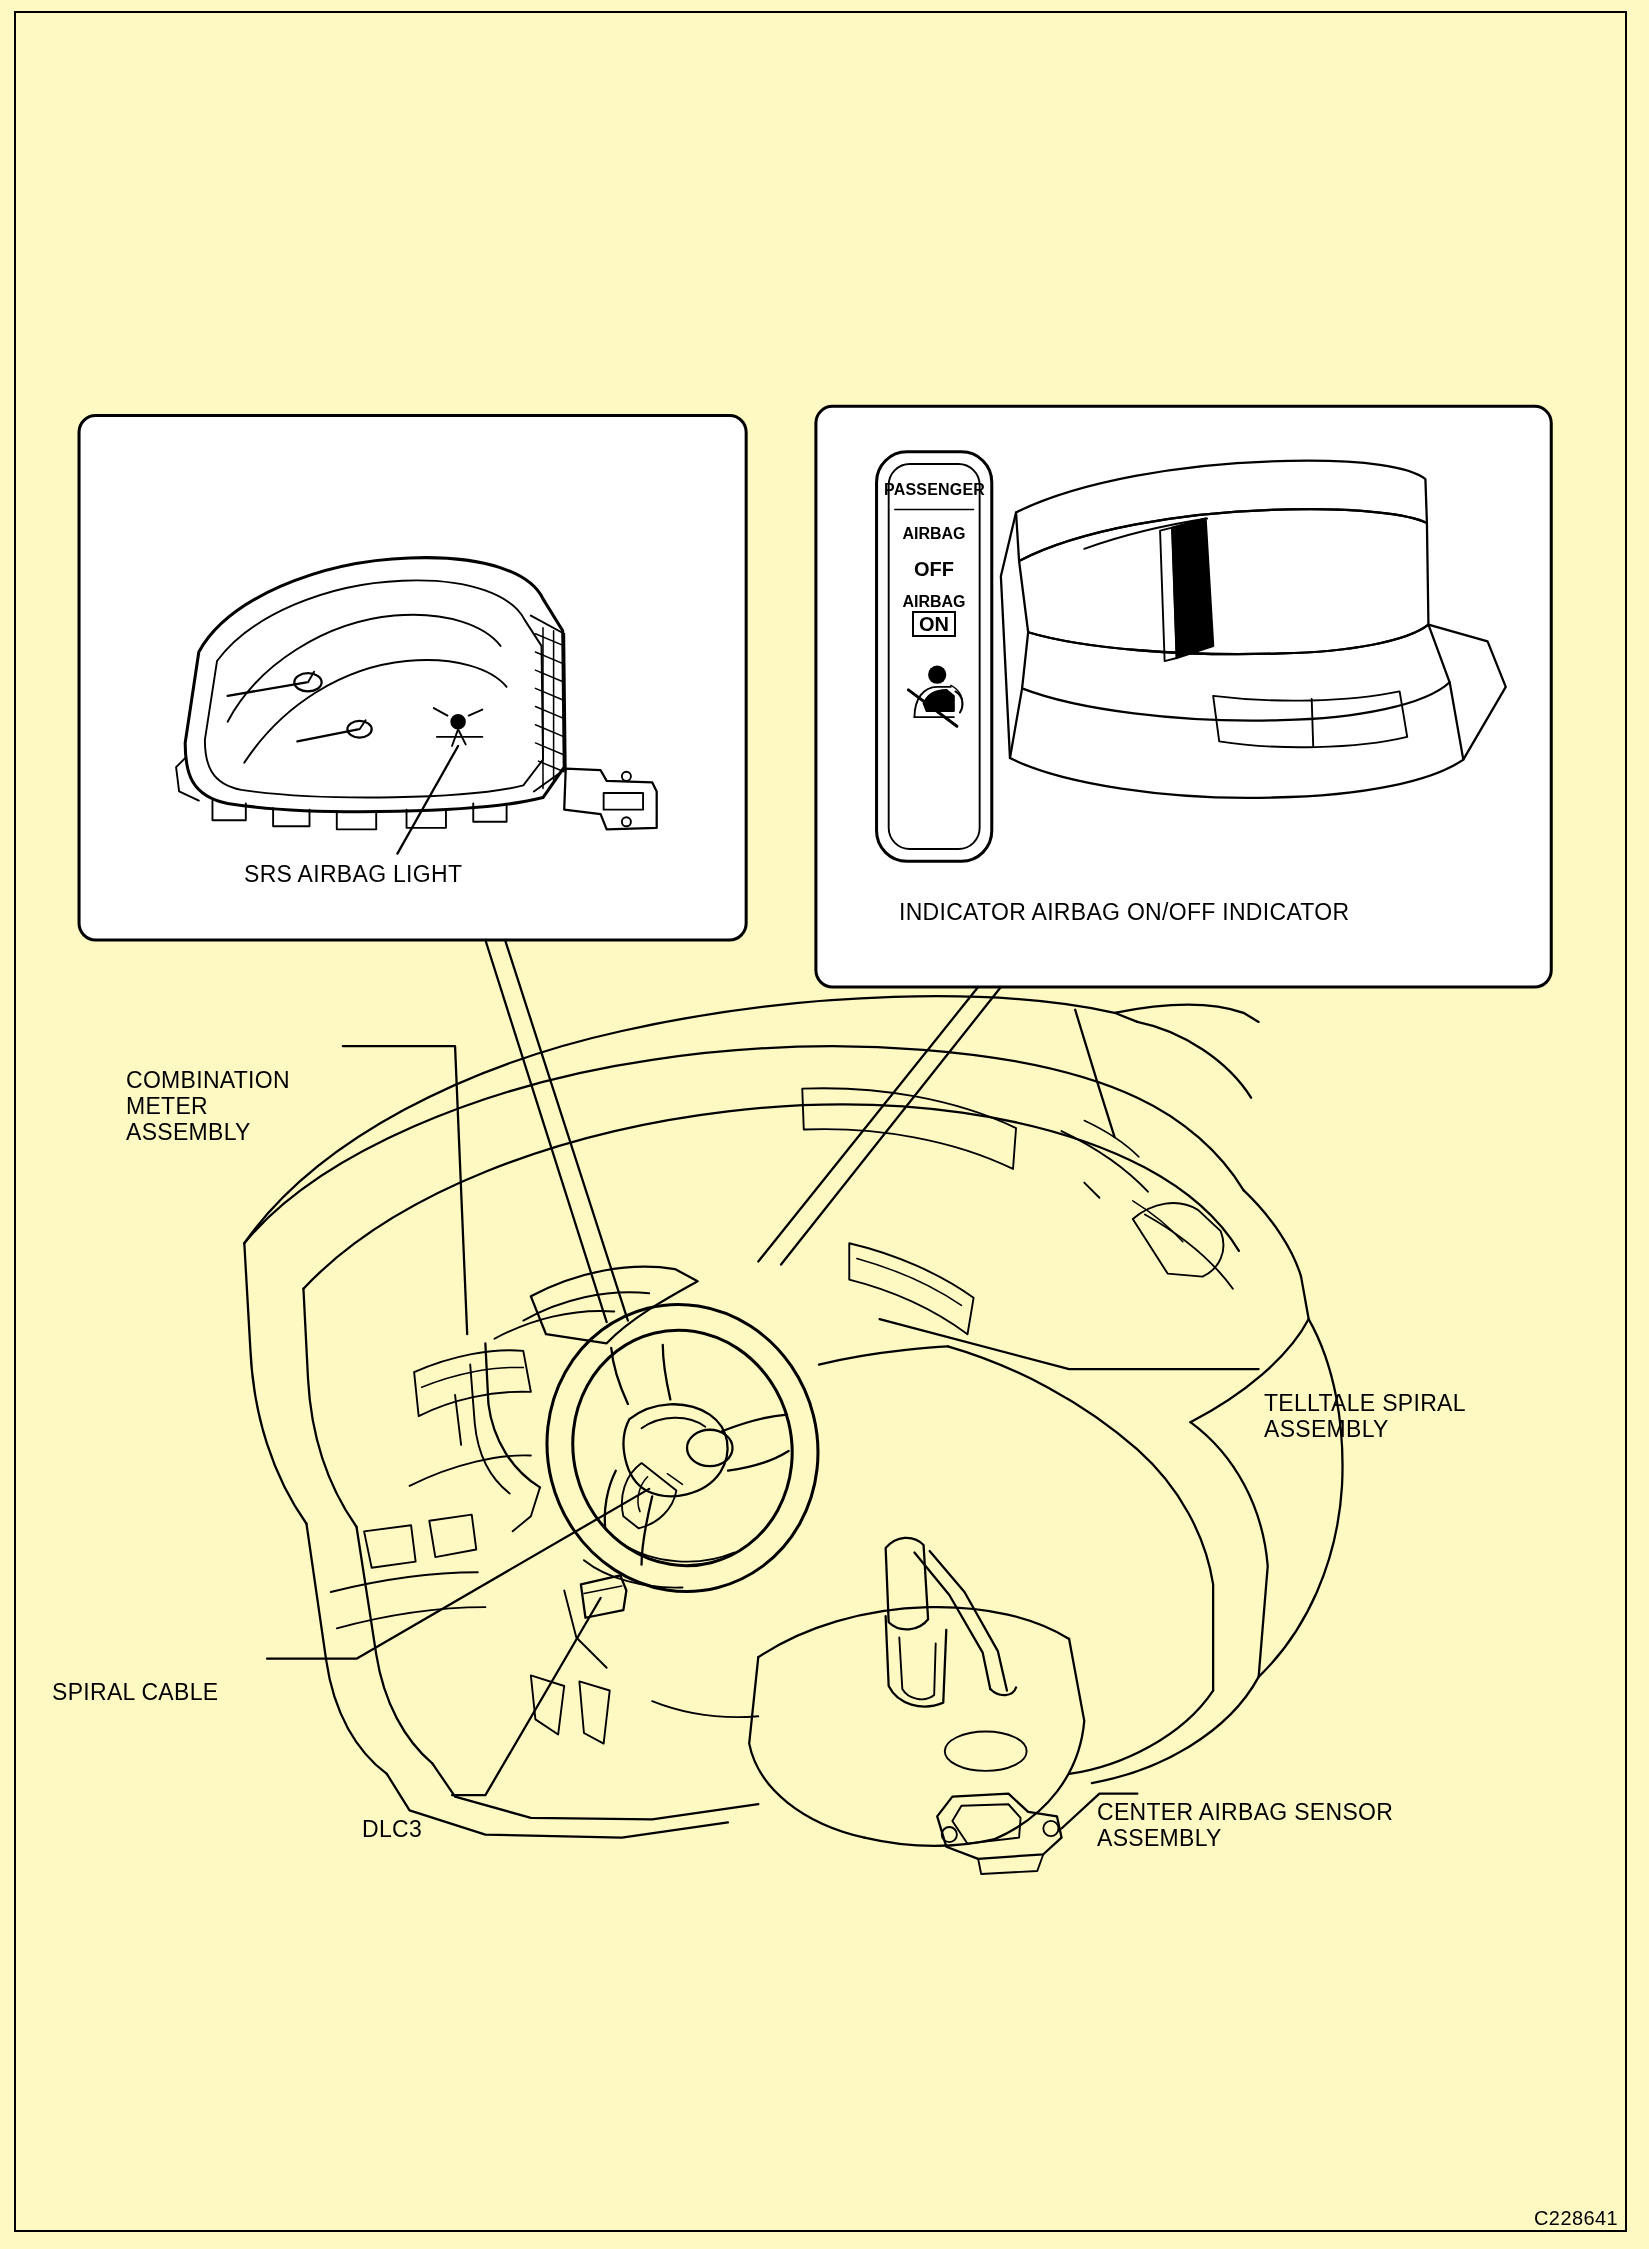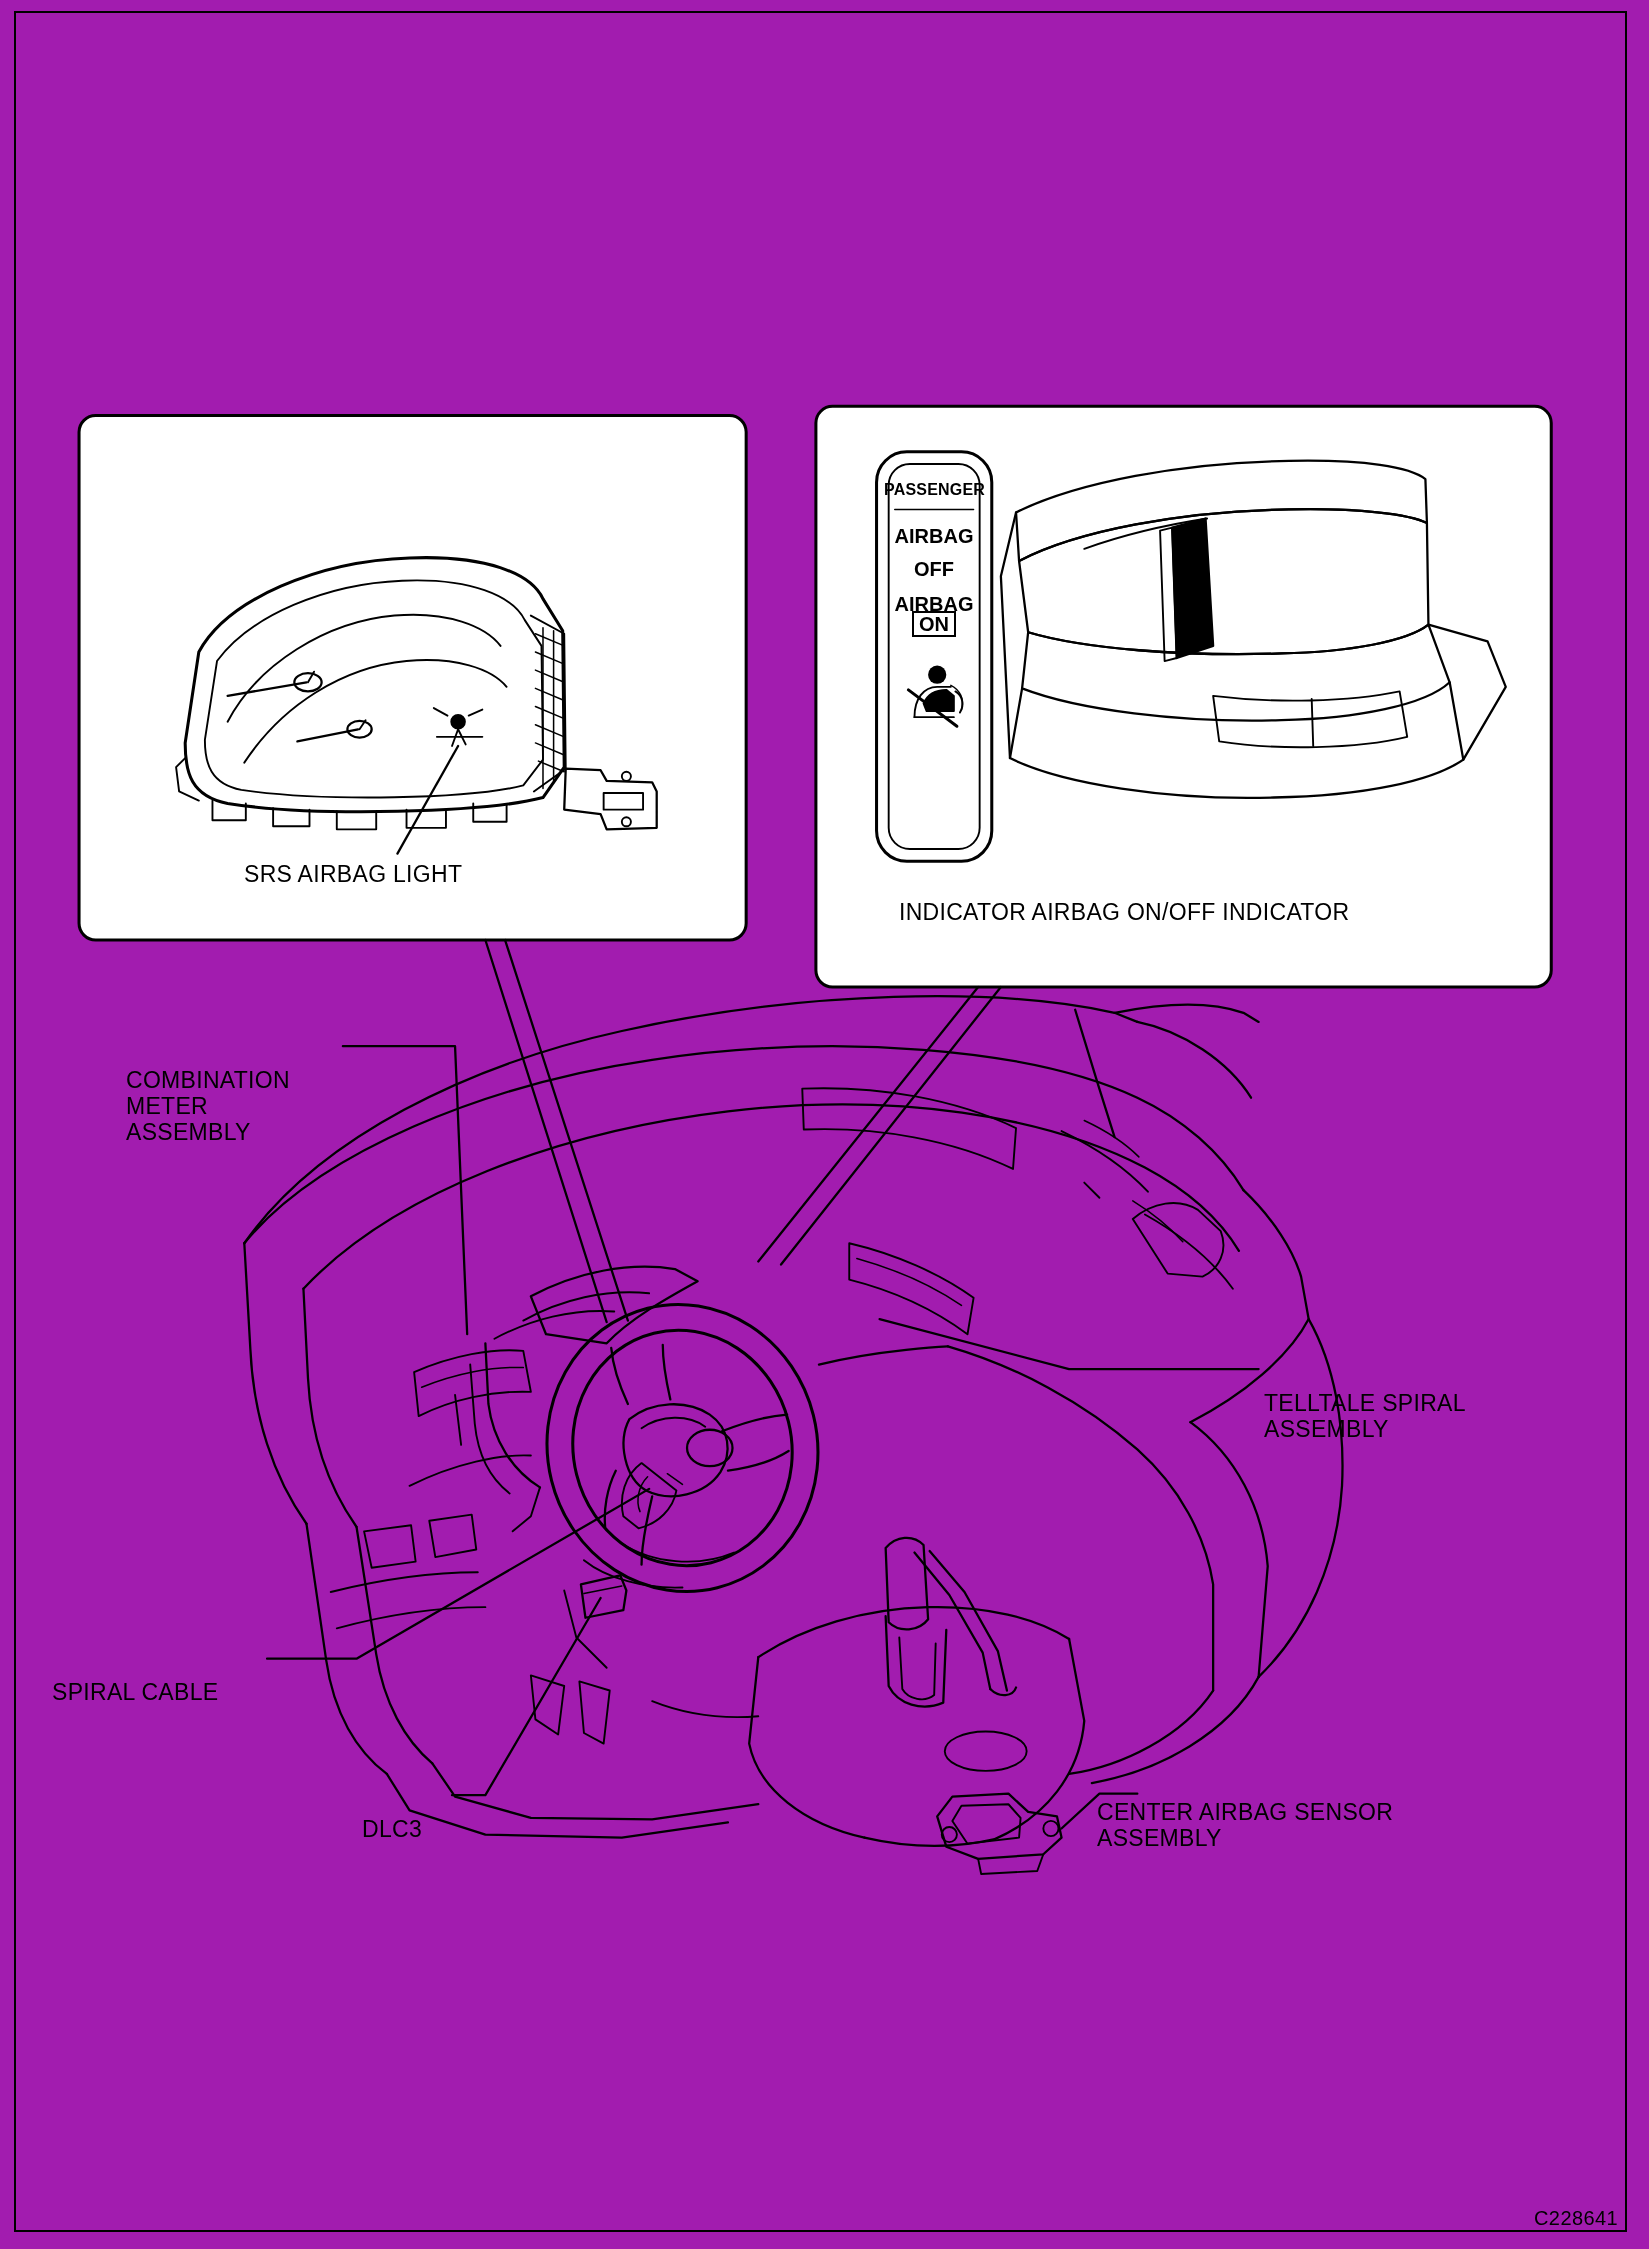--- a/index.html
+++ b/index.html
@@ -7,21 +7,21 @@
     padding: 0;
     background: #ffffff;
   }
   body {
     font-family: "Liberation Sans", sans-serif;
   }
   #page {
     position: relative;
     width: 1650px;
     height: 2250px;
-    background: #a21caf;
+    background: #fef9c3;
     overflow: hidden;
     text-decoration: underline;
   }
   
   #page-frame {
     position: absolute;
     left: 13.6px;
     top: 10.6px;
     width: 1613px;
     height: 2221px;
@@ -63,21 +63,21 @@
     letter-spacing: 0.4px;
   }
   .telltale-text {
     position: absolute;
     font-family: "Liberation Sans", sans-serif;
     color: #000;
     text-align: center;
     white-space: nowrap;
   }
   .tt-passenger { font-size: 16px; font-weight: bold; letter-spacing: 0.2px; }
-  .tt-airbag { font-size: 20px; font-weight: bold; }
+  .tt-airbag { font-size: 16px; font-weight: bold; }
   .tt-state { font-size: 20px; font-weight: bold; }
   .tt-on-box {
     border: 2.3px solid #000;
     padding: 0.8px 5.3px 1.5px 5.3px;
     display: inline-block;
     line-height: 1;
   }
 </style>
 </head>
 <body>

